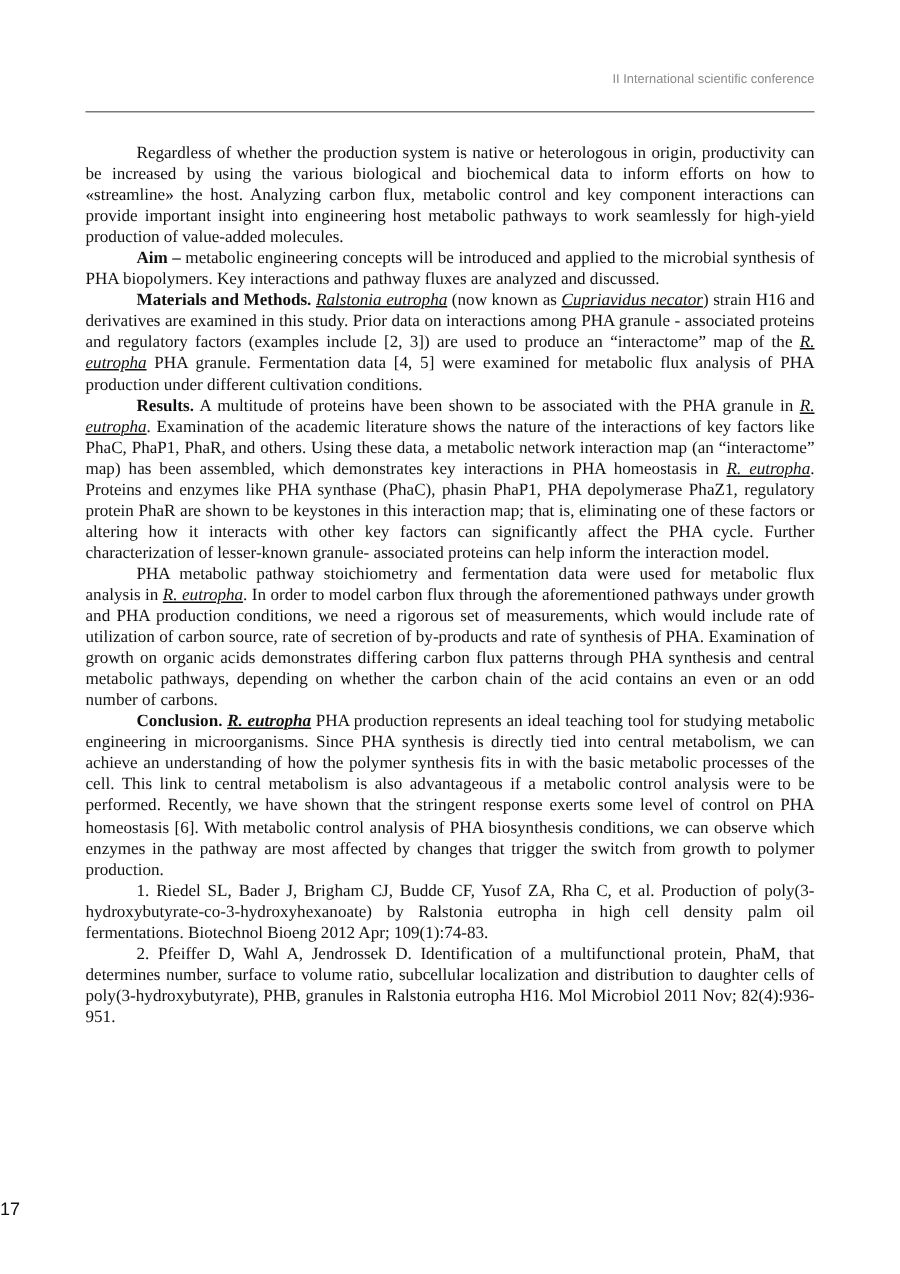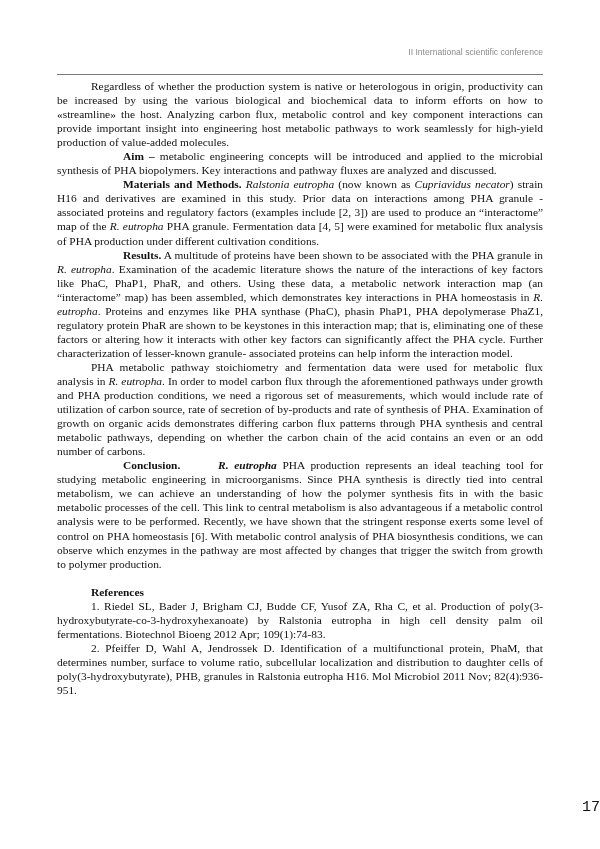--- a/index.html
+++ b/index.html
@@ -1,26 +1,26 @@
 <!DOCTYPE html>
 <html><head>
 <meta charset="utf-8">
 <style>
   html, body { margin: 0; padding: 0; background: #ffffff; }
   body { width: 600px; height: 849px; position: relative; overflow: hidden; }
   .page { position: absolute; left: 0; top: 0; width: 600px; height: 849px; background: #fff; }
   .header { position: absolute; right: 57px; top: 46px; text-align: right; font-family: "Liberation Sans", sans-serif; font-size: 8.6px; color: #8a8a8a; line-height: 12px; }
   .header-rule { position: absolute; left: 57px; width: 486px; top: 74px; height: 0; border-top: 1px solid #7a7a7a; }
-  .body { position: absolute; left: 57px; top: 79px; width: 486px; font-family: "Liberation Serif", serif; font-size: 11.4px; line-height: 14.05px; color: #111; text-align: justify; }
+  .body { position: absolute; left: 57px; top: 95px; width: 486px; font-family: "Liberation Serif", serif; font-size: 11.4px; line-height: 14.05px; color: #111; text-align: justify; }
   .body p { margin: 0; text-indent: 34px; }
   .body p.gap { margin-top: 14px; }
   .body .refhead { text-indent: 34px; font-weight: bold; margin-top: 12px; }
-  .b { font-weight: bold; margin-left: 32px; }
-  .i { font-style: italic; }
-  .footer { position: absolute; left: 0; width: 600px; top: 799px; text-align: right; font-family: Liberation Mono, monospace; font-size: 15px; color: #111; }
+  .b { font-weight: bold; }
+  .i { font-style: italic; text-decoration: underline; }
+  .footer { position: absolute; left: 0; width: 600px; top: 799px; text-align: left; font-family: Liberation Sans, sans-serif; font-size: 12px; color: #111; }
 </style>
 </head>
 <body>
 
 <div class="page">
   <div class="header">
     <div>II International scientific conference</div>
   </div>
   <div class="header-rule"></div>
 
@@ -30,19 +30,18 @@
     <p><span class="b">Aim –</span><span> metabolic engineering concepts will be introduced and applied to the microbial synthesis of PHA biopolymers. Key interactions and pathway fluxes are analyzed and discussed.</span></p>
 
     <p><span class="b">Materials and Methods.</span><span> </span><span class="i">Ralstonia eutropha</span><span> (now known as </span><span class="i">Cupriavidus necator</span><span>) strain H16 and derivatives are examined in this study. Prior data on interactions among PHA granule - associated proteins and regulatory factors (examples include [2, 3]) are used to produce an “interactome” map of the </span><span class="i">R. eutropha</span><span> PHA granule. Fermentation data [4, 5] were examined for metabolic flux analysis of PHA production under different cultivation conditions.</span></p>
 
     <p><span class="b">Results.</span><span> A multitude of proteins have been shown to be associated with the PHA granule in </span><span class="i">R. eutropha</span><span>. Examination of the academic literature shows the nature of the interactions of key factors like PhaC, PhaP1, PhaR, and others. Using these data, a metabolic network interaction map (an “interactome” map) has been assembled, which demonstrates key interactions in PHA homeostasis in </span><span class="i">R. eutropha</span><span>. Proteins and enzymes like PHA synthase (PhaC), phasin PhaP1, PHA depolymerase PhaZ1, regulatory protein PhaR are shown to be keystones in this interaction map; that is, eliminating one of these factors or altering how it interacts with other key factors can significantly affect the PHA cycle. Further characterization of lesser-known granule- associated proteins can help inform the interaction model.</span></p>
 
     <p><span>PHA metabolic pathway stoichiometry and fermentation data were used for metabolic flux analysis in </span><span class="i">R. eutropha</span><span>. In order to model carbon flux through the aforementioned pathways under growth and PHA production conditions, we need a rigorous set of measurements, which would include rate of utilization of carbon source, rate of secretion of by-products and rate of synthesis of PHA. Examination of growth on organic acids demonstrates differing carbon flux patterns through PHA synthesis and central metabolic pathways, depending on whether the carbon chain of the acid contains an even or an odd number of carbons.</span></p>
 
     <p><span class="b">Conclusion.</span><span> </span><span class="i b">R. eutropha</span><span> PHA production represents an ideal teaching tool for studying metabolic engineering in microorganisms. Since PHA synthesis is directly tied into central metabolism, we can achieve an understanding of how the polymer synthesis fits in with the basic metabolic processes of the cell. This link to central metabolism is also advantageous if a metabolic control analysis were to be performed. Recently, we have shown that the stringent response exerts some level of control on PHA homeostasis [6]. With metabolic control analysis of PHA biosynthesis conditions, we can observe which enzymes in the pathway are most affected by changes that trigger the switch from growth to polymer production.</span></p>
 
-    <p class="refhead gap">References</p>
     <p>1. Riedel SL, Bader J, Brigham CJ, Budde CF, Yusof ZA, Rha C, et al. Production of poly(3- hydroxybutyrate-co-3-hydroxyhexanoate) by Ralstonia eutropha in high cell density palm oil fermentations. Biotechnol Bioeng 2012 Apr; 109(1):74-83.</p>
     <p>2. Pfeiffer D, Wahl A, Jendrossek D. Identification of a multifunctional protein, PhaM, that determines number, surface to volume ratio, subcellular localization and distribution to daughter cells of poly(3-hydroxybutyrate), PHB, granules in Ralstonia eutropha H16. Mol Microbiol 2011 Nov; 82(4):936-951.</p>
   </div>
 
   <div class="footer">17</div>
 </div>
 
 </body></html>

